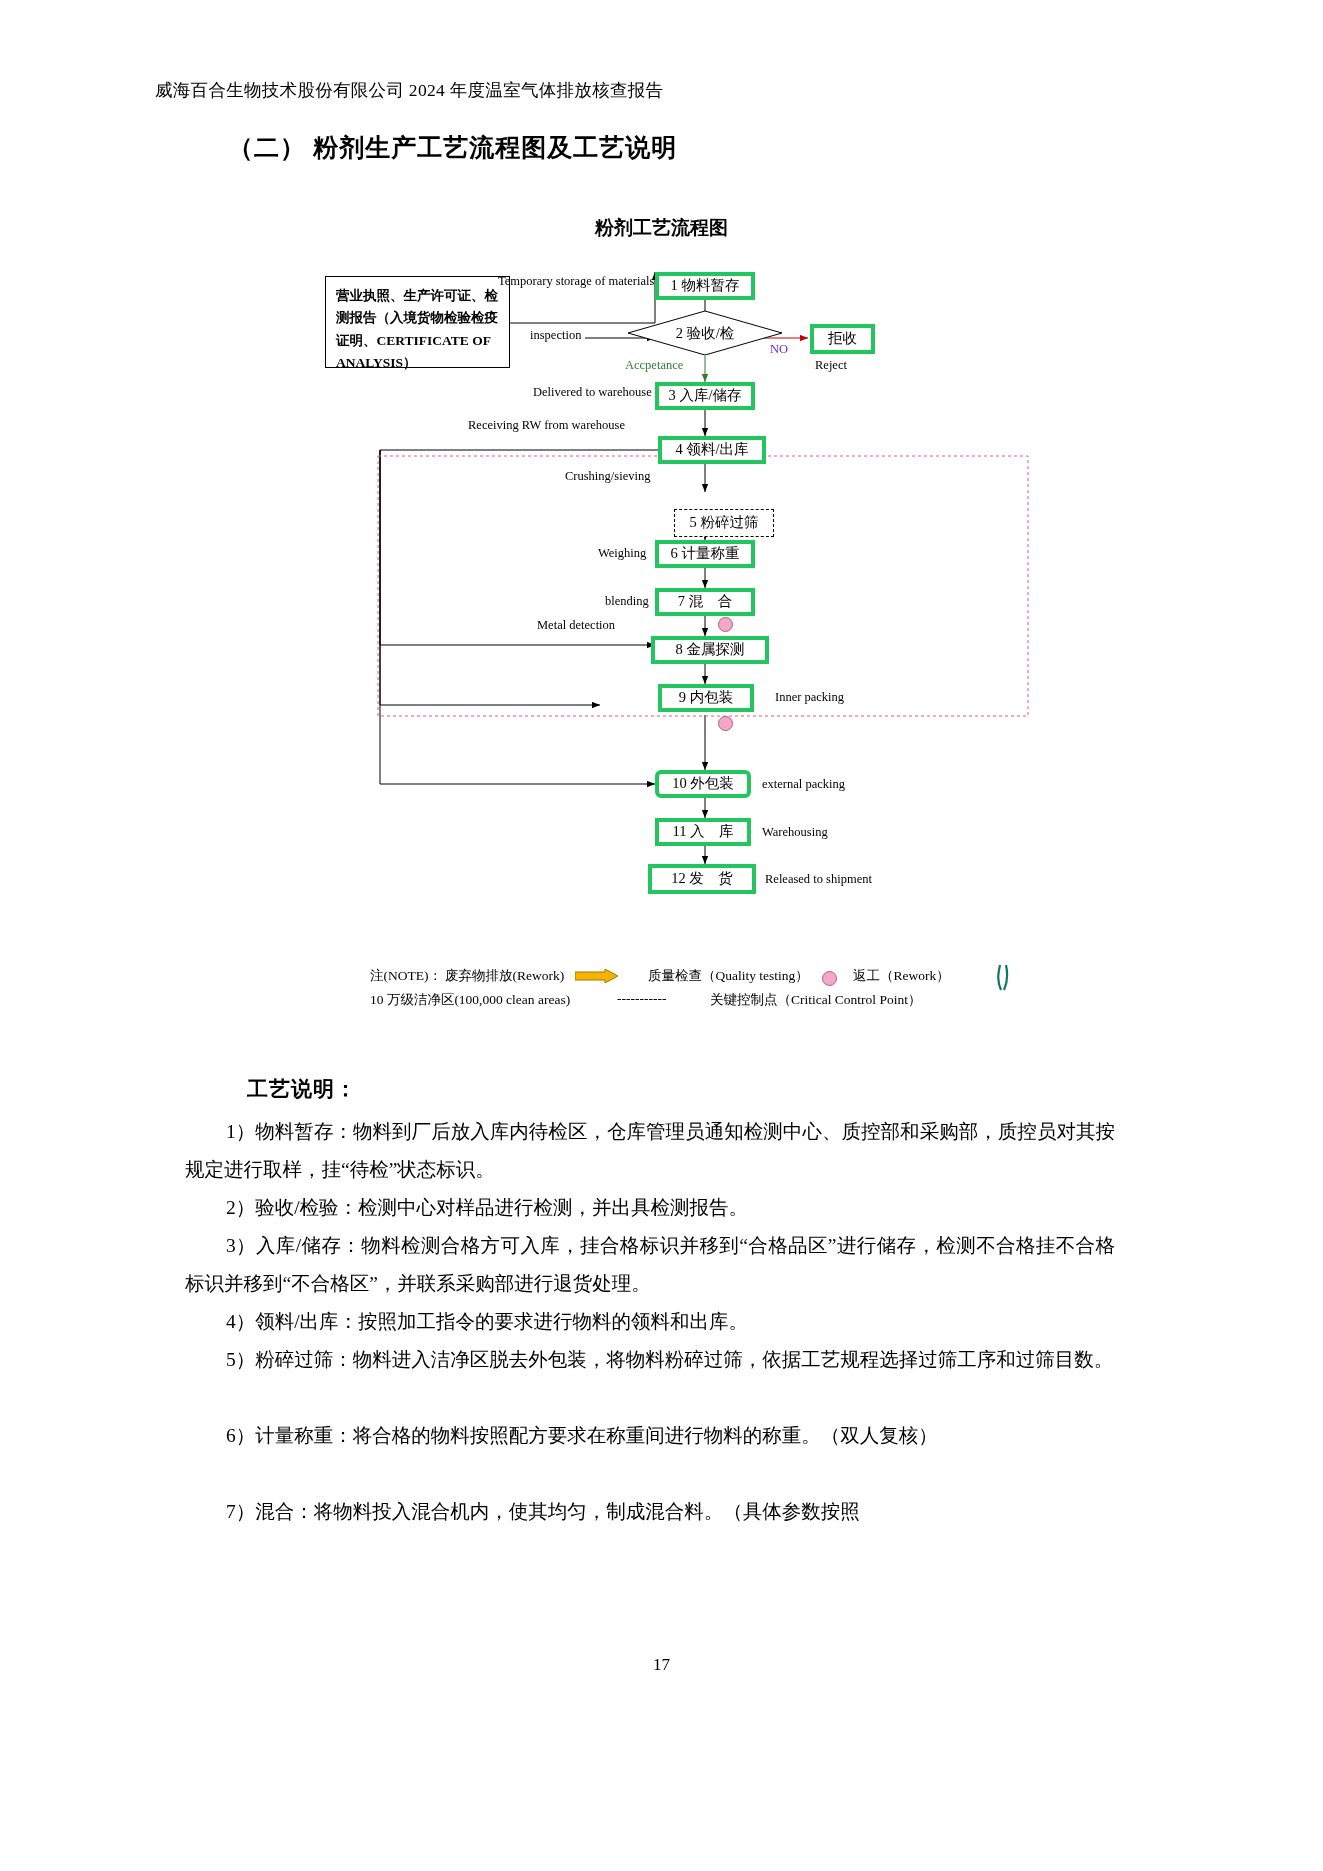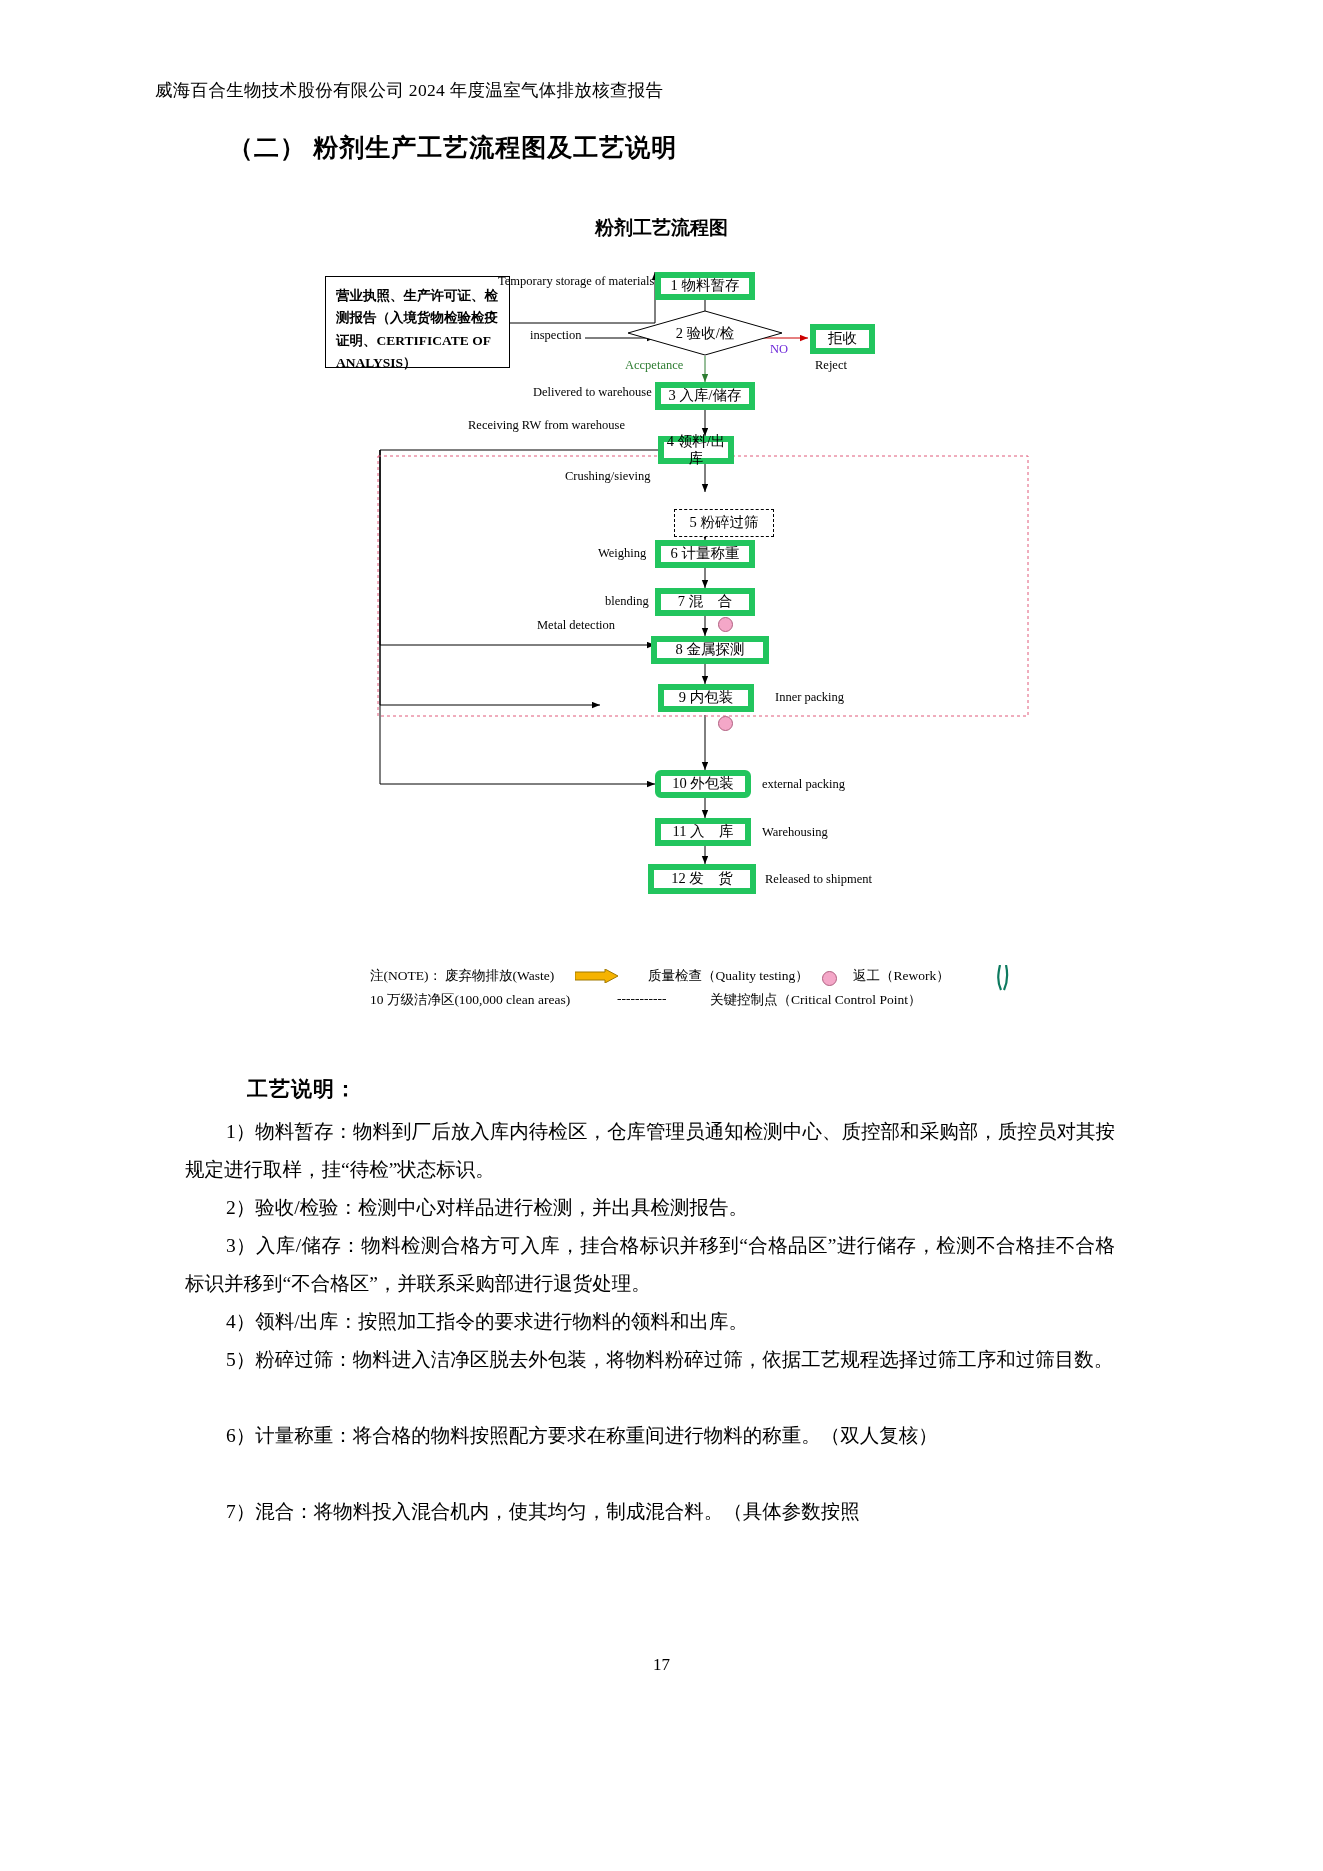--- a/index.html
+++ b/index.html
@@ -50,21 +50,21 @@
   
   .flow {
     position: absolute;
     left: 0;
     top: 250px;
     width: 1323px;
     height: 620px;
   }
   .node {
     position: absolute;
-    border: 6px solid #22c55e;
+    border: 4px solid #22c55e;
     background: #fff;
     font-size: 14.5px;
     display: flex;
     align-items: center;
     justify-content: center;
     text-align: center;
     line-height: 1.2;
     box-sizing: border-box;
   }
   .node.dashed {
@@ -242,21 +242,21 @@
       <svg class="diamond" viewBox="0 0 156 46" preserveAspectRatio="none">
         <polygon points="78,1 155,23 78,45 1,23" fill="#fff" stroke="#000" stroke-width="1"></polygon>
       </svg>
       <div class="diamond-label">2 验收/检</div>
     </div>
 
     <div class="node" style="left:810px; top:74px; width:65px; height:30px;">拒收</div>
 
     <div class="node" style="left:655px; top:132px; width:100px; height:28px;">3 入库/储存</div>
 
-    <div class="node" style="left:658px; top:186px; width:76px; height:28px;">4 领料/出库</div>
+    <div class="node" style="left:658px; top:186px; width:108px; height:28px;">4 领料/出库</div>
 
     <div class="node dashed" style="left:674px; top:242px; width:100px; height:28px;margin-top:17px;">5 粉碎过筛</div>
 
     <div class="node" style="left:655px; top:290px; width:100px; height:28px;">6 计量称重</div>
 
     <div class="node" style="left:655px; top:338px; width:100px; height:28px;">7 混　合</div>
 
     <div class="node" style="left:651px; top:386px; width:118px; height:28px;">8 金属探测</div>
 
     <div class="node" style="left:658px; top:434px; width:96px; height:28px;">9 内包装</div>
@@ -283,21 +283,21 @@
     <div class="lbl" style="left:762px; top:575px;">Warehousing</div>
     <div class="lbl" style="left:765px; top:622px;">Released to shipment</div>
 
     <div class="dot" style="left:718px; top:367px;"></div>
     <div class="dot" style="left:718px; top:466px;"></div>
   </div>
 
   <div class="legend">
     <div class="legend-row">
       <span class="legend-item" style="left:0;">注(NOTE)：</span>
-      <span class="legend-item" style="left:75px;">废弃物排放(Waste)</span>
+      <span class="legend-item" style="left:75px;">废弃物排放(Rework)</span>
       <span class="legend-item" style="left:205px; top:2px;">
         <svg width="44" height="14" viewBox="0 0 44 14">
           <polygon points="0,3 30,3 30,0 43,7 30,14 30,11 0,11" fill="#f5b301" stroke="#a07800" stroke-width="1"></polygon>
         </svg>
       </span>
       <span class="legend-item" style="left:278px;">质量检查（Quality testing）</span>
       <span class="legend-item" style="left:452px; top:4px;">
         <span style="display:inline-block;width:13px;height:13px;border-radius:50%;background:#f4a7c8;border:1px solid #b06080;"></span>
       </span>
       <span class="legend-item" style="left:483px;">返工（Rework）</span>

